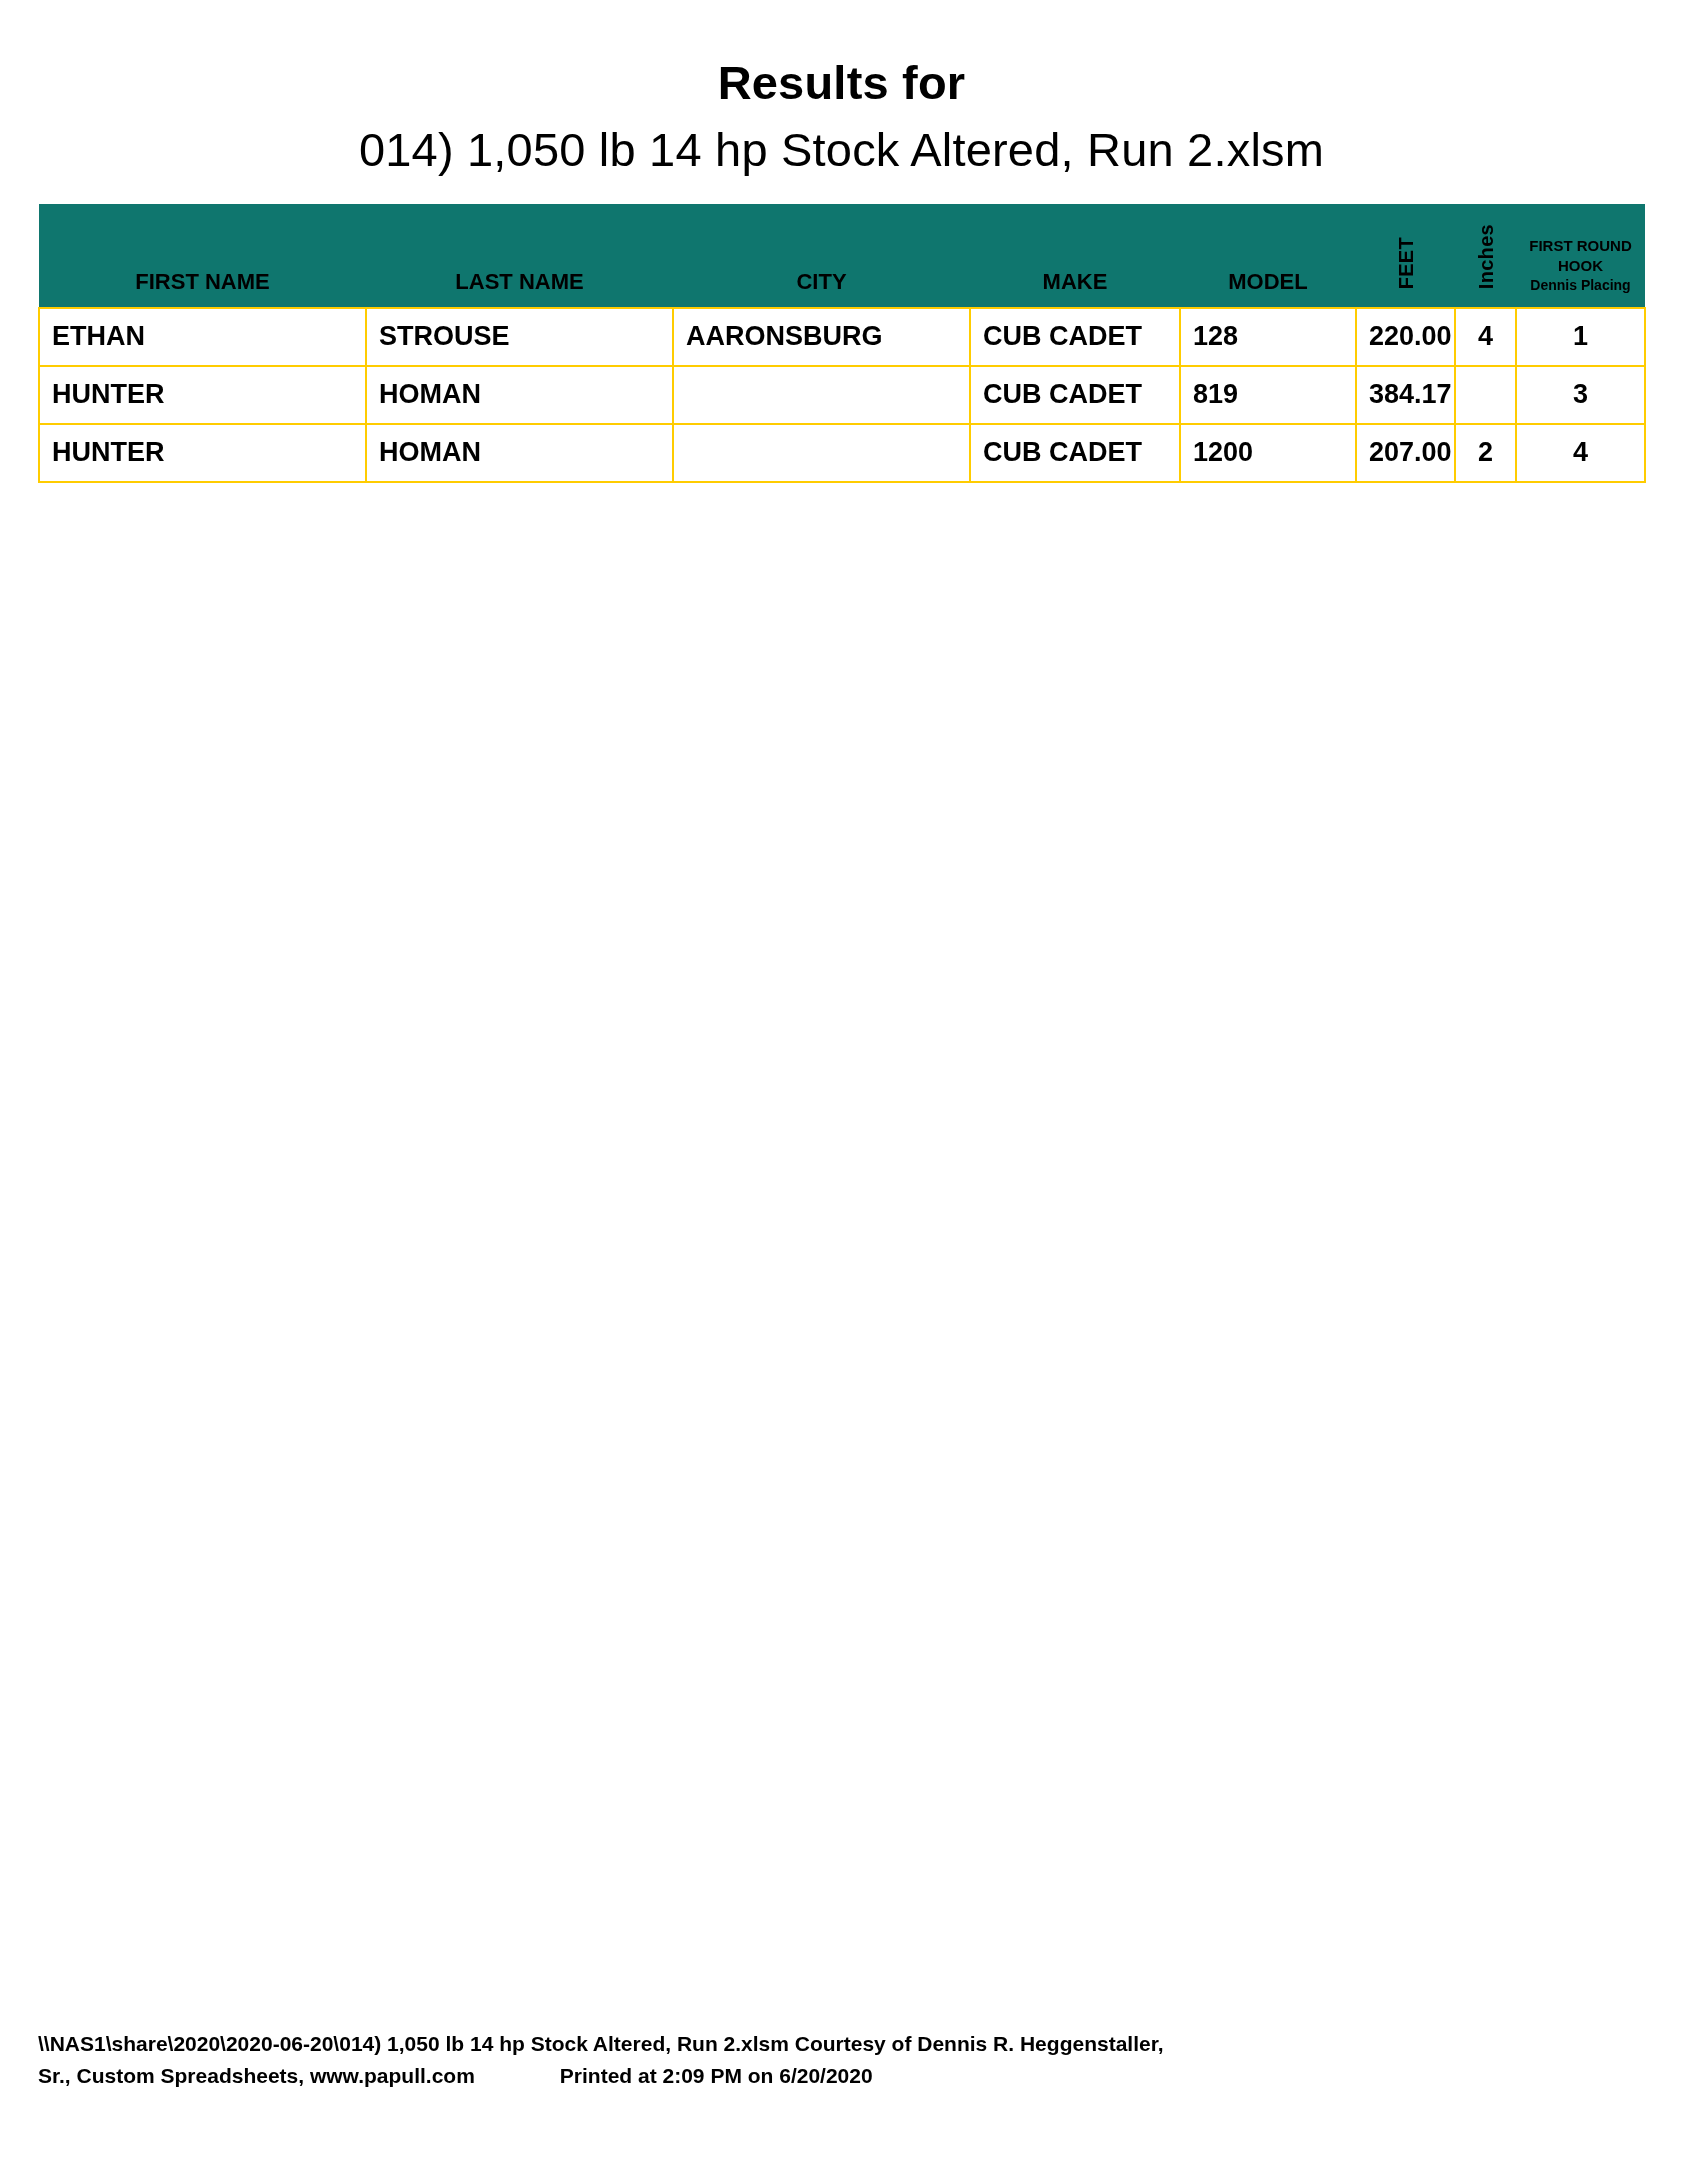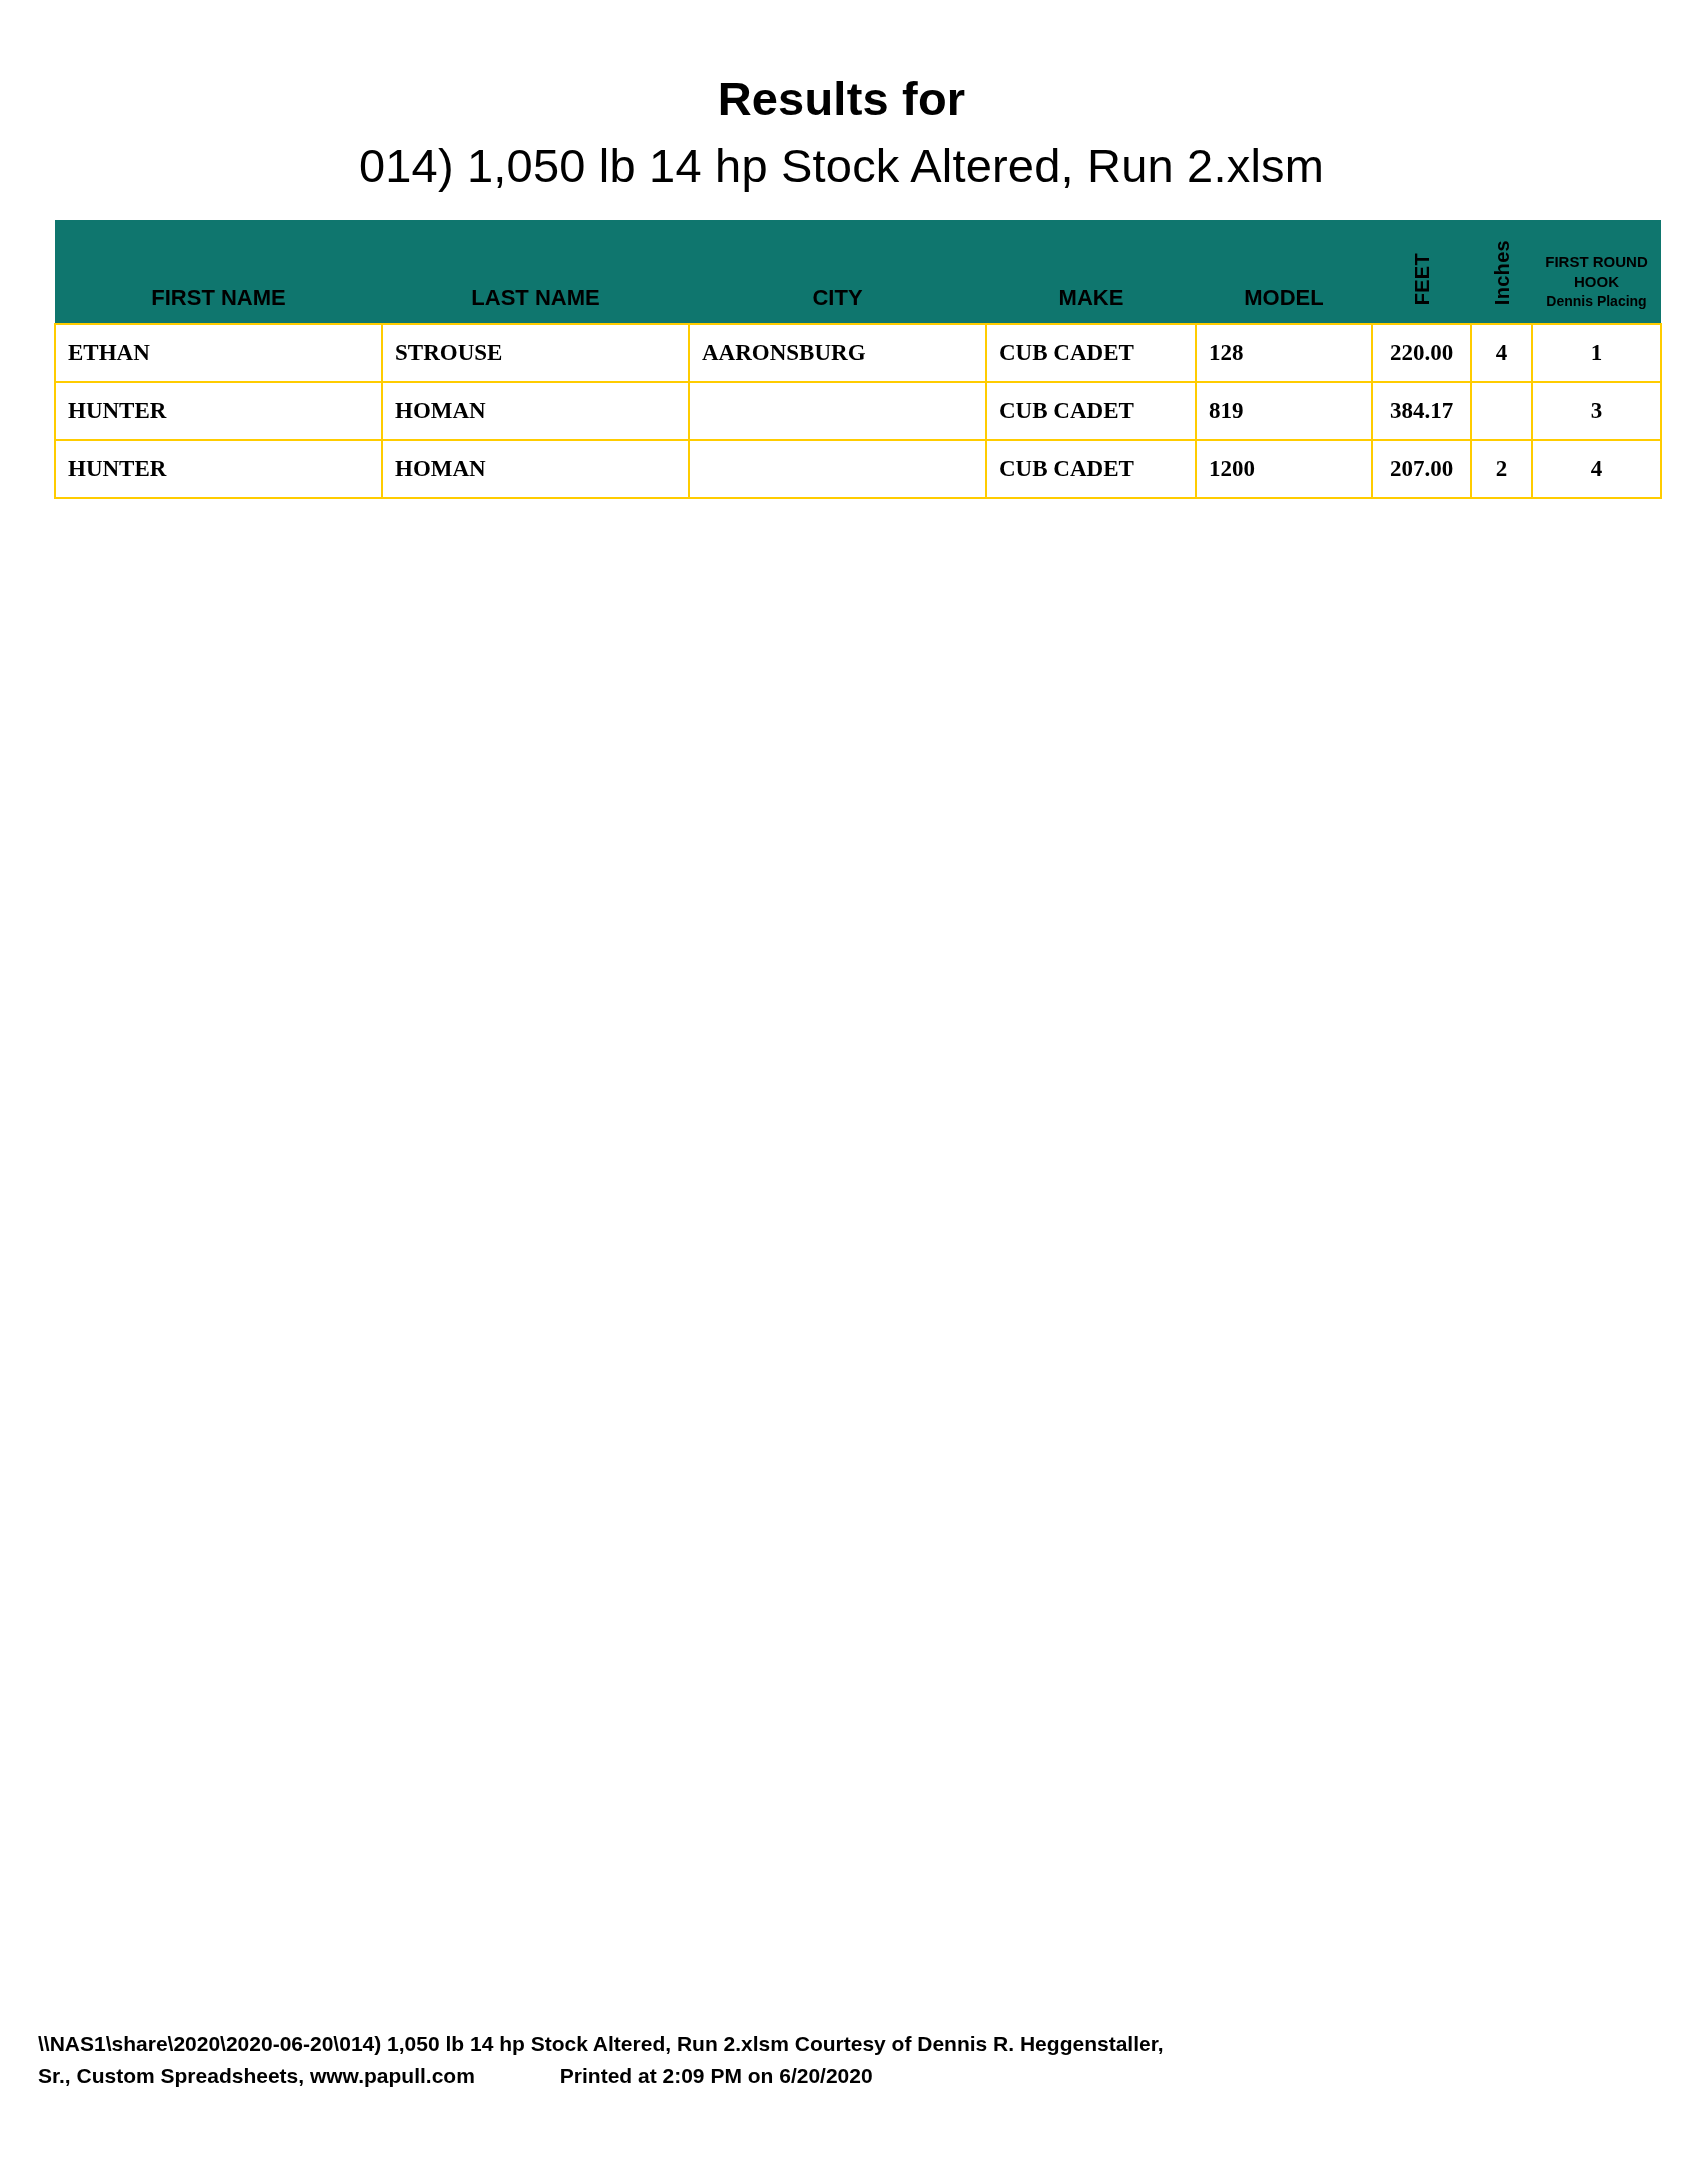--- a/index.html
+++ b/index.html
@@ -14,21 +14,21 @@
     color: #000000;
     position: relative;
     overflow: hidden;
   }
 
   .page {
     position: relative;
     width: 1683px;
     height: 2178px;
     box-sizing: border-box;
-    padding: 16px;
+    padding: 0;
   }
 
   .title-block {
     text-align: center;
     padding-top: 55px;
   }
   .title-line-1 {
     font-size: 47px;
     font-weight: bold;
     letter-spacing: 0.2px;
@@ -85,27 +85,26 @@
     font-size: 15px;
   }
   th.multiline .smaller-line {
     display: block;
     font-size: 14px;
   }
 
   table.results tbody td {
     border: 2px solid #ffcc00;
     height: 58px;
-    font-size: 23px;
+    font-size: 27px;
     font-weight: bold;
     padding: 0 12px;
     box-sizing: border-box;
     white-space: nowrap;
     overflow: hidden;
-    font-family: Liberation Serif, serif;
   }
 
   td.left { text-align: left; }
   td.center { text-align: center; }
 
   .col-first   { width: 327px; }
   .col-last    { width: 307px; }
   .col-city    { width: 297px; }
   .col-make    { width: 210px; }
   .col-model   { width: 176px; }

